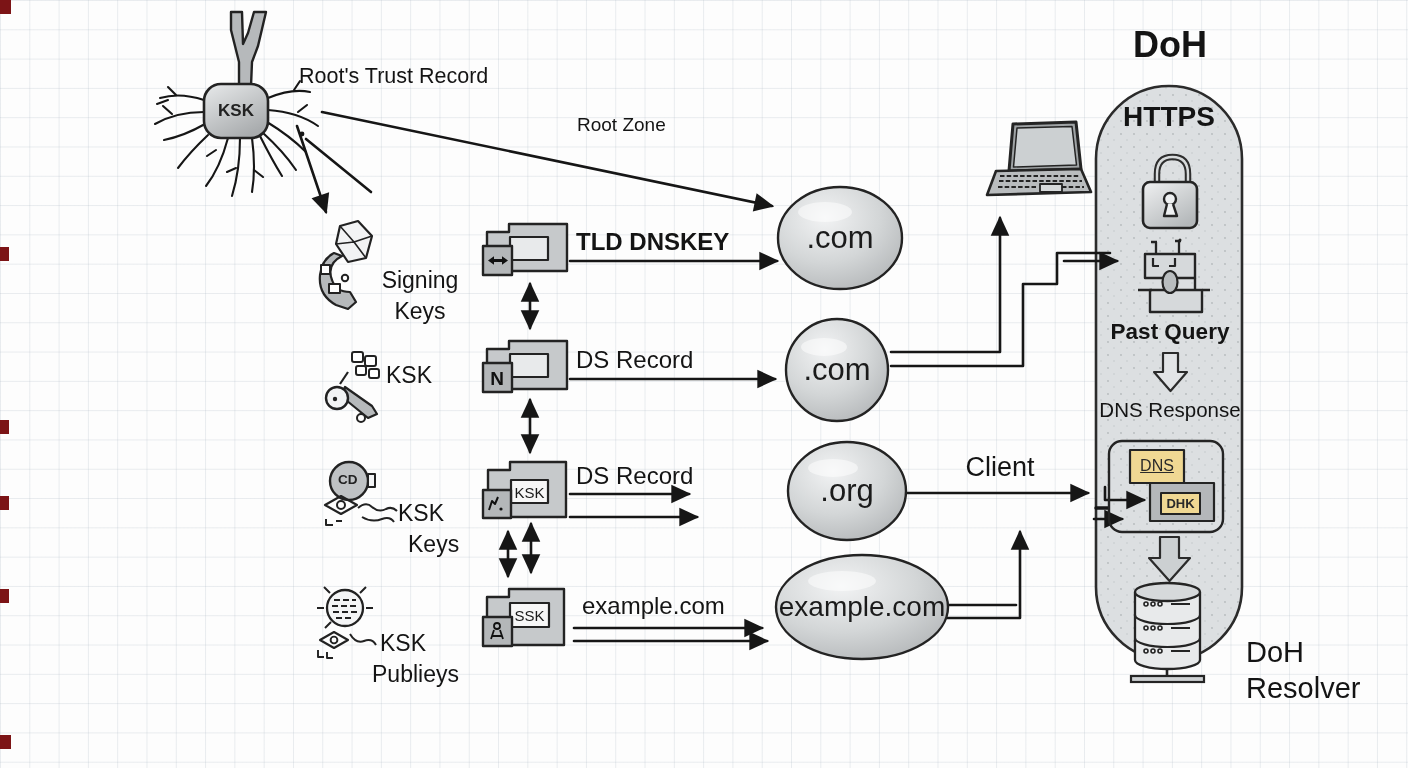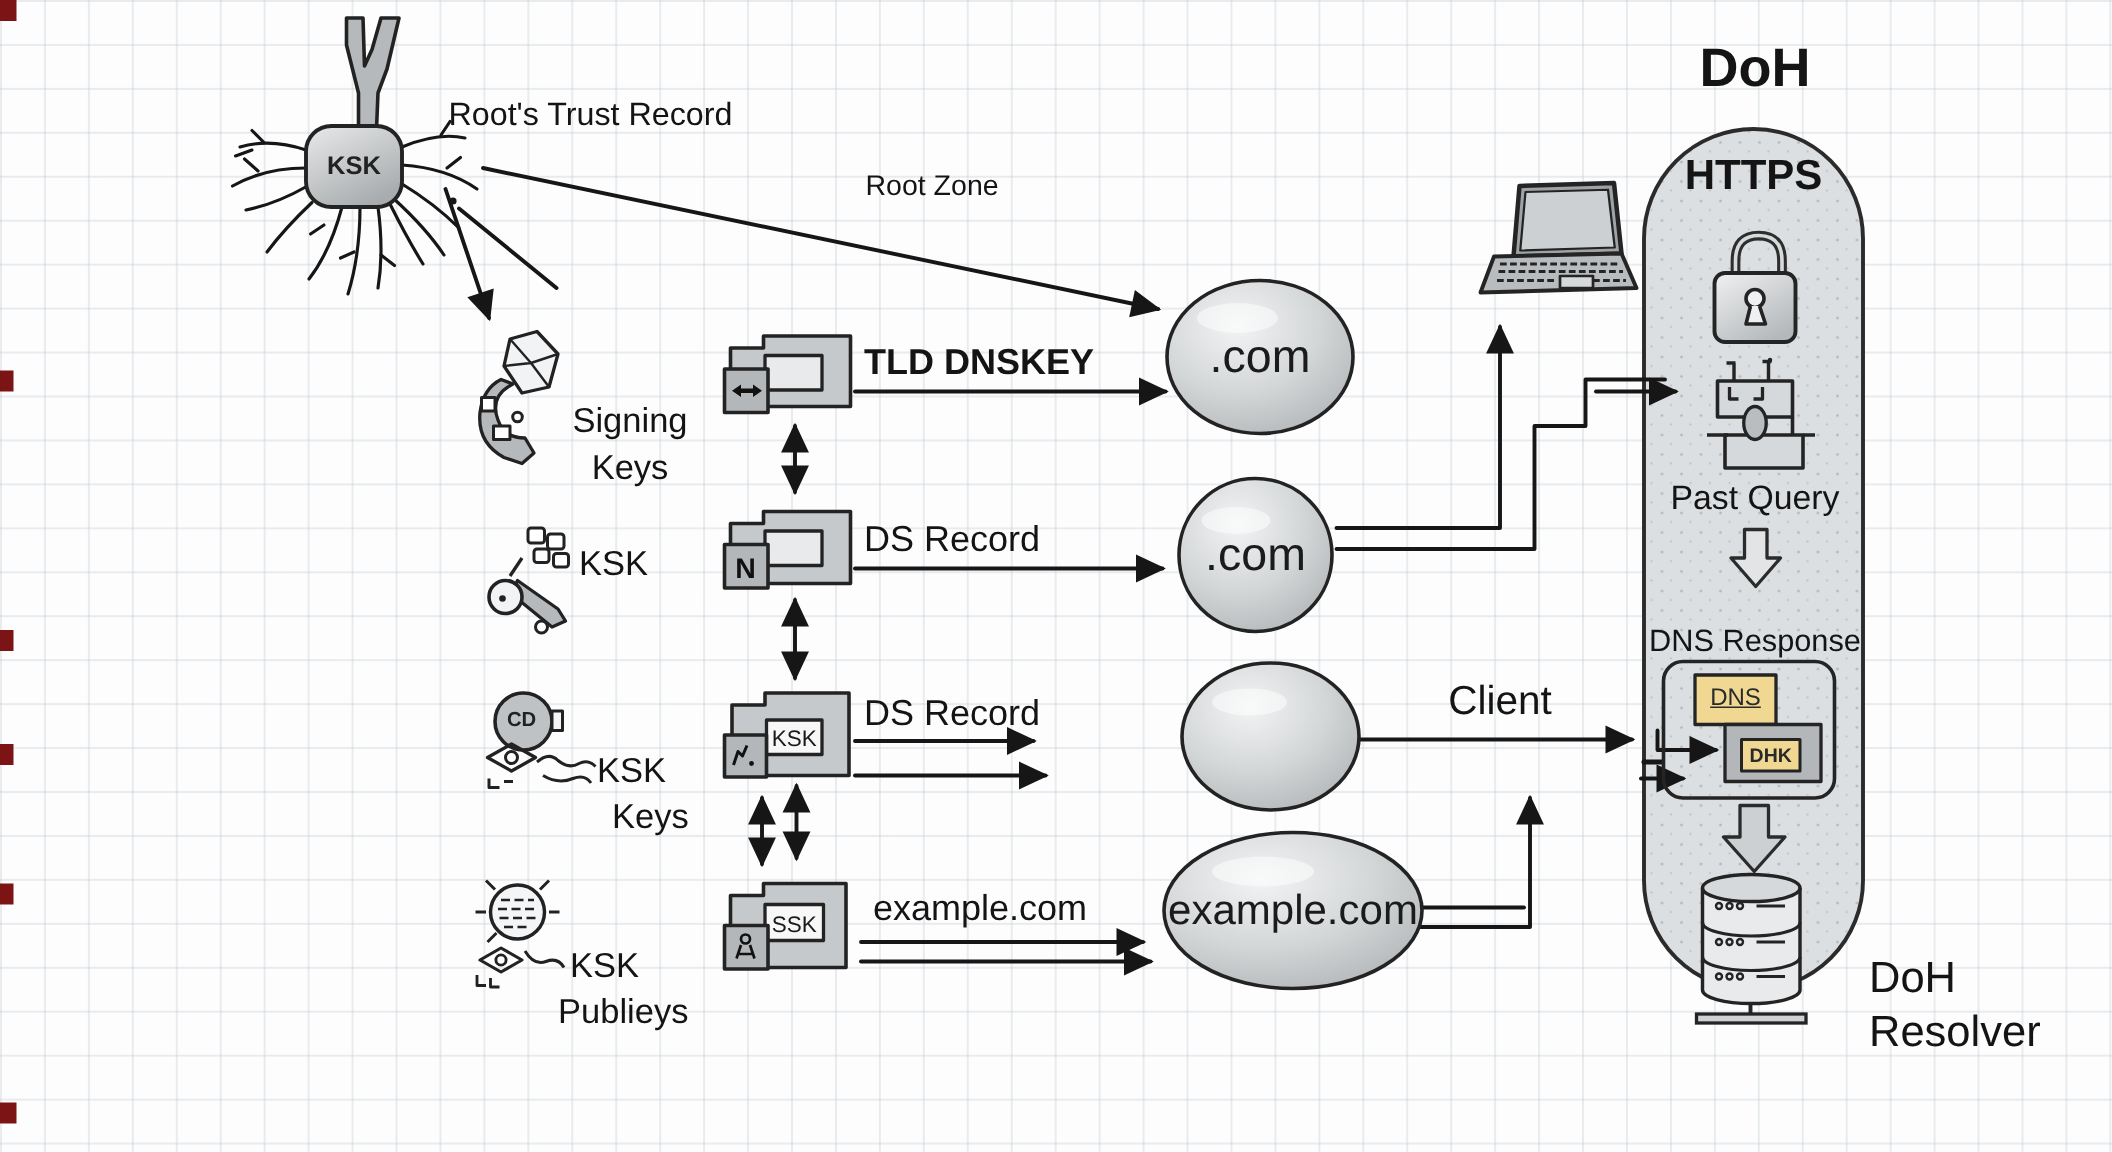--- a/index.html
+++ b/index.html
@@ -286,28 +286,29 @@
     <div style="margin-left:-8px;">Publieys</div>
   </div>
 
   <div class="t" style="left:576px;top:228px;font-size:24px;font-weight:700;">TLD DNSKEY</div>
   <div class="t" style="left:576px;top:346px;font-size:24px;font-weight:500;">DS Record</div>
   <div class="t" style="left:576px;top:462px;font-size:24px;font-weight:500;">DS Record</div>
   <div class="t" style="left:582px;top:592px;font-size:24px;font-weight:500;">example.com</div>
 
   <div class="zone-label" style="left:778px;top:187px;width:124px;height:102px;font-size:31px;">.com</div>
   <div class="zone-label" style="left:786px;top:319px;width:102px;height:102px;font-size:31px;">.com</div>
+  <div class="zone-label" style="left:788px;top:442px;width:118px;height:98px;font-size:31px;">.org</div>
   <div class="zone-label" style="left:776px;top:555px;width:172px;height:104px;font-size:28px;">example.com</div>
 
   <div class="t center" style="left:950px;top:452px;width:100px;font-size:27px;font-weight:500;">Client</div>
 
   <div class="t center" style="left:1120px;top:24px;width:100px;font-size:36px;font-weight:600;">DoH</div>
   <div class="t center" style="left:1109px;top:101px;width:120px;font-size:28px;font-weight:700;">HTTPS</div>
-  <div class="t center" style="left:1100px;top:319px;width:140px;font-size:22.5px;font-weight:400;">Past Query</div>
-  <div class="t center" style="left:1096px;top:416px;width:148px;font-size:20.5px;font-weight:500;">DNS Response</div>
+  <div class="t center" style="left:1100px;top:319px;width:140px;font-size:22.5px;font-weight:700;">Past Query</div>
+  <div class="t center" style="left:1096px;top:398px;width:148px;font-size:20.5px;font-weight:500;">DNS Response</div>
   <div class="t center" style="left:1130px;top:457px;width:54px;font-size:16px;font-weight:400;text-decoration:underline;color:#2a2a2a;">DNS</div>
   <div class="t center" style="left:1161px;top:496px;width:39px;font-size:13px;font-weight:700;color:#2a2a2a;">DHK</div>
   <div class="t two-line" style="left:1246px;top:604px;font-size:29px;font-weight:500;line-height:36px;">
     <div>DoH</div>
     <div>Resolver</div>
   </div>
 
 </div>
 
 </body></html>

